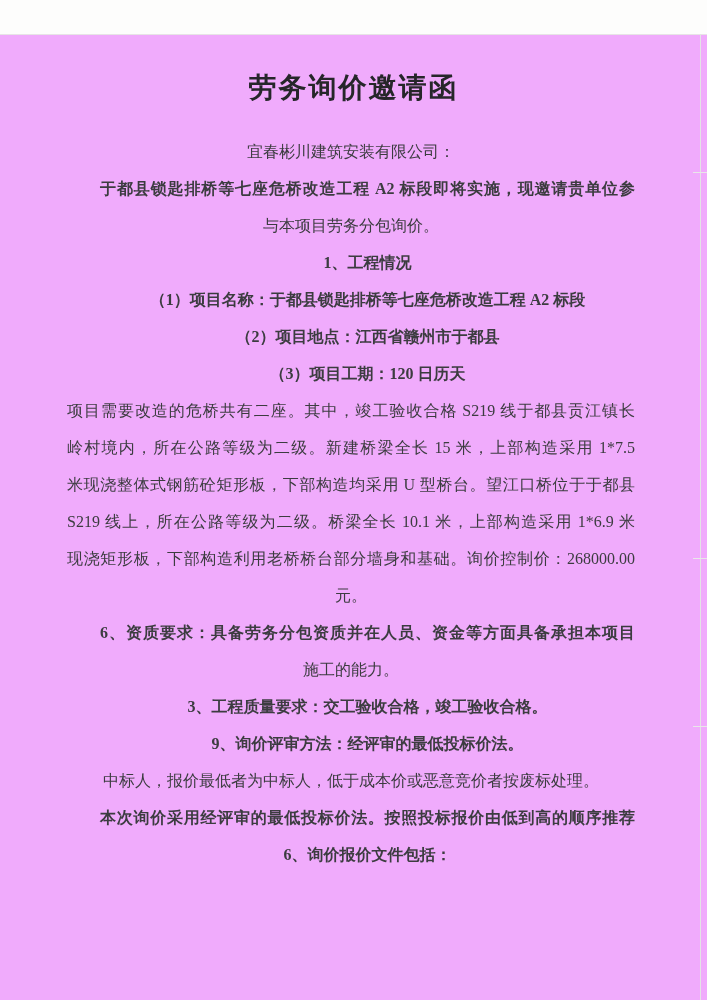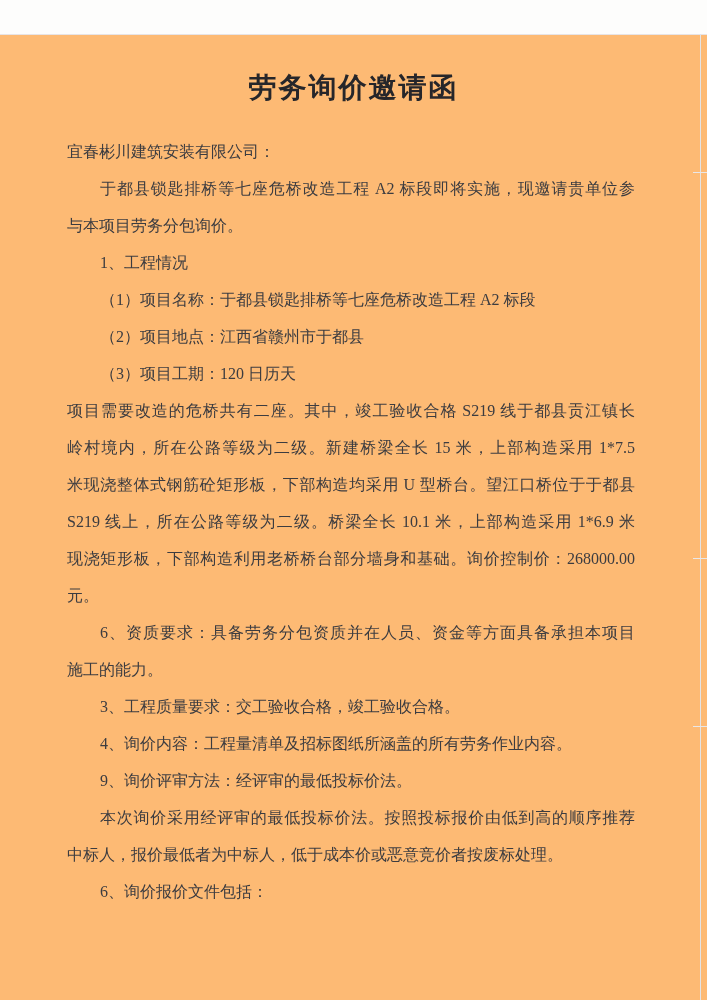--- a/index.html
+++ b/index.html
@@ -5,21 +5,21 @@
   html, body {
     margin: 0;
     padding: 0;
     background: #f4f4f2;
   }
   .page {
     position: relative;
     width: 707px;
     height: 1000px;
     margin: 0 auto;
-    background: #fdba74;
+    background: #f0abfc;
     overflow: hidden;
     font-family: "Liberation Serif", "DejaVu Serif", serif;
     color: #3c3c40;
   }
   
   .scan-top-line {
     position: absolute;
     top: 34px; left: 0;
     width: 100%; height: 1px;
     background: #e7e4e6;
@@ -59,24 +59,25 @@
   }
   .doc-body {
     position: relative;
     margin-top: 27px;
     padding: 0 72px 0 67px;
     font-size: 16px;
   }
   .text-line {
     line-height: 37px;
     white-space: nowrap;
-    text-align: left;
+    text-align: center;
   }
   .text-line.indent {
     padding-left: 33px;
+    font-weight: bold;
   }
   .text-line.justify {
     white-space: normal;
     text-align: justify;
     text-align-last: justify;
   }
 </style>
 </head>
 <body>
 
@@ -100,19 +101,18 @@
       <div class="text-line indent">（3）项目工期：120 日历天</div>
       <div class="text-line justify">项目需要改造的危桥共有二座。其中，竣工验收合格 S219 线于都县贡江镇长</div>
       <div class="text-line justify">岭村境内，所在公路等级为二级。新建桥梁全长 15 米，上部构造采用 1*7.5</div>
       <div class="text-line justify">米现浇整体式钢筋砼矩形板，下部构造均采用 U 型桥台。望江口桥位于于都县</div>
       <div class="text-line justify">S219 线上，所在公路等级为二级。桥梁全长 10.1 米，上部构造采用 1*6.9 米</div>
       <div class="text-line justify">现浇矩形板，下部构造利用老桥桥台部分墙身和基础。询价控制价：268000.00</div>
       <div class="text-line">元。</div>
       <div class="text-line indent justify">6、资质要求：具备劳务分包资质并在人员、资金等方面具备承担本项目</div>
       <div class="text-line">施工的能力。</div>
       <div class="text-line indent">3、工程质量要求：交工验收合格，竣工验收合格。</div>
-      <div class="text-line indent">4、询价内容：工程量清单及招标图纸所涵盖的所有劳务作业内容。</div>
       <div class="text-line indent">9、询价评审方法：经评审的最低投标价法。</div>
+      <div class="text-line">中标人，报价最低者为中标人，低于成本价或恶意竞价者按废标处理。</div>
       <div class="text-line indent justify">本次询价采用经评审的最低投标价法。按照投标报价由低到高的顺序推荐</div>
-      <div class="text-line">中标人，报价最低者为中标人，低于成本价或恶意竞价者按废标处理。</div>
       <div class="text-line indent">6、询价报价文件包括：</div>
     </div>
 </div>
 
 </body></html>

